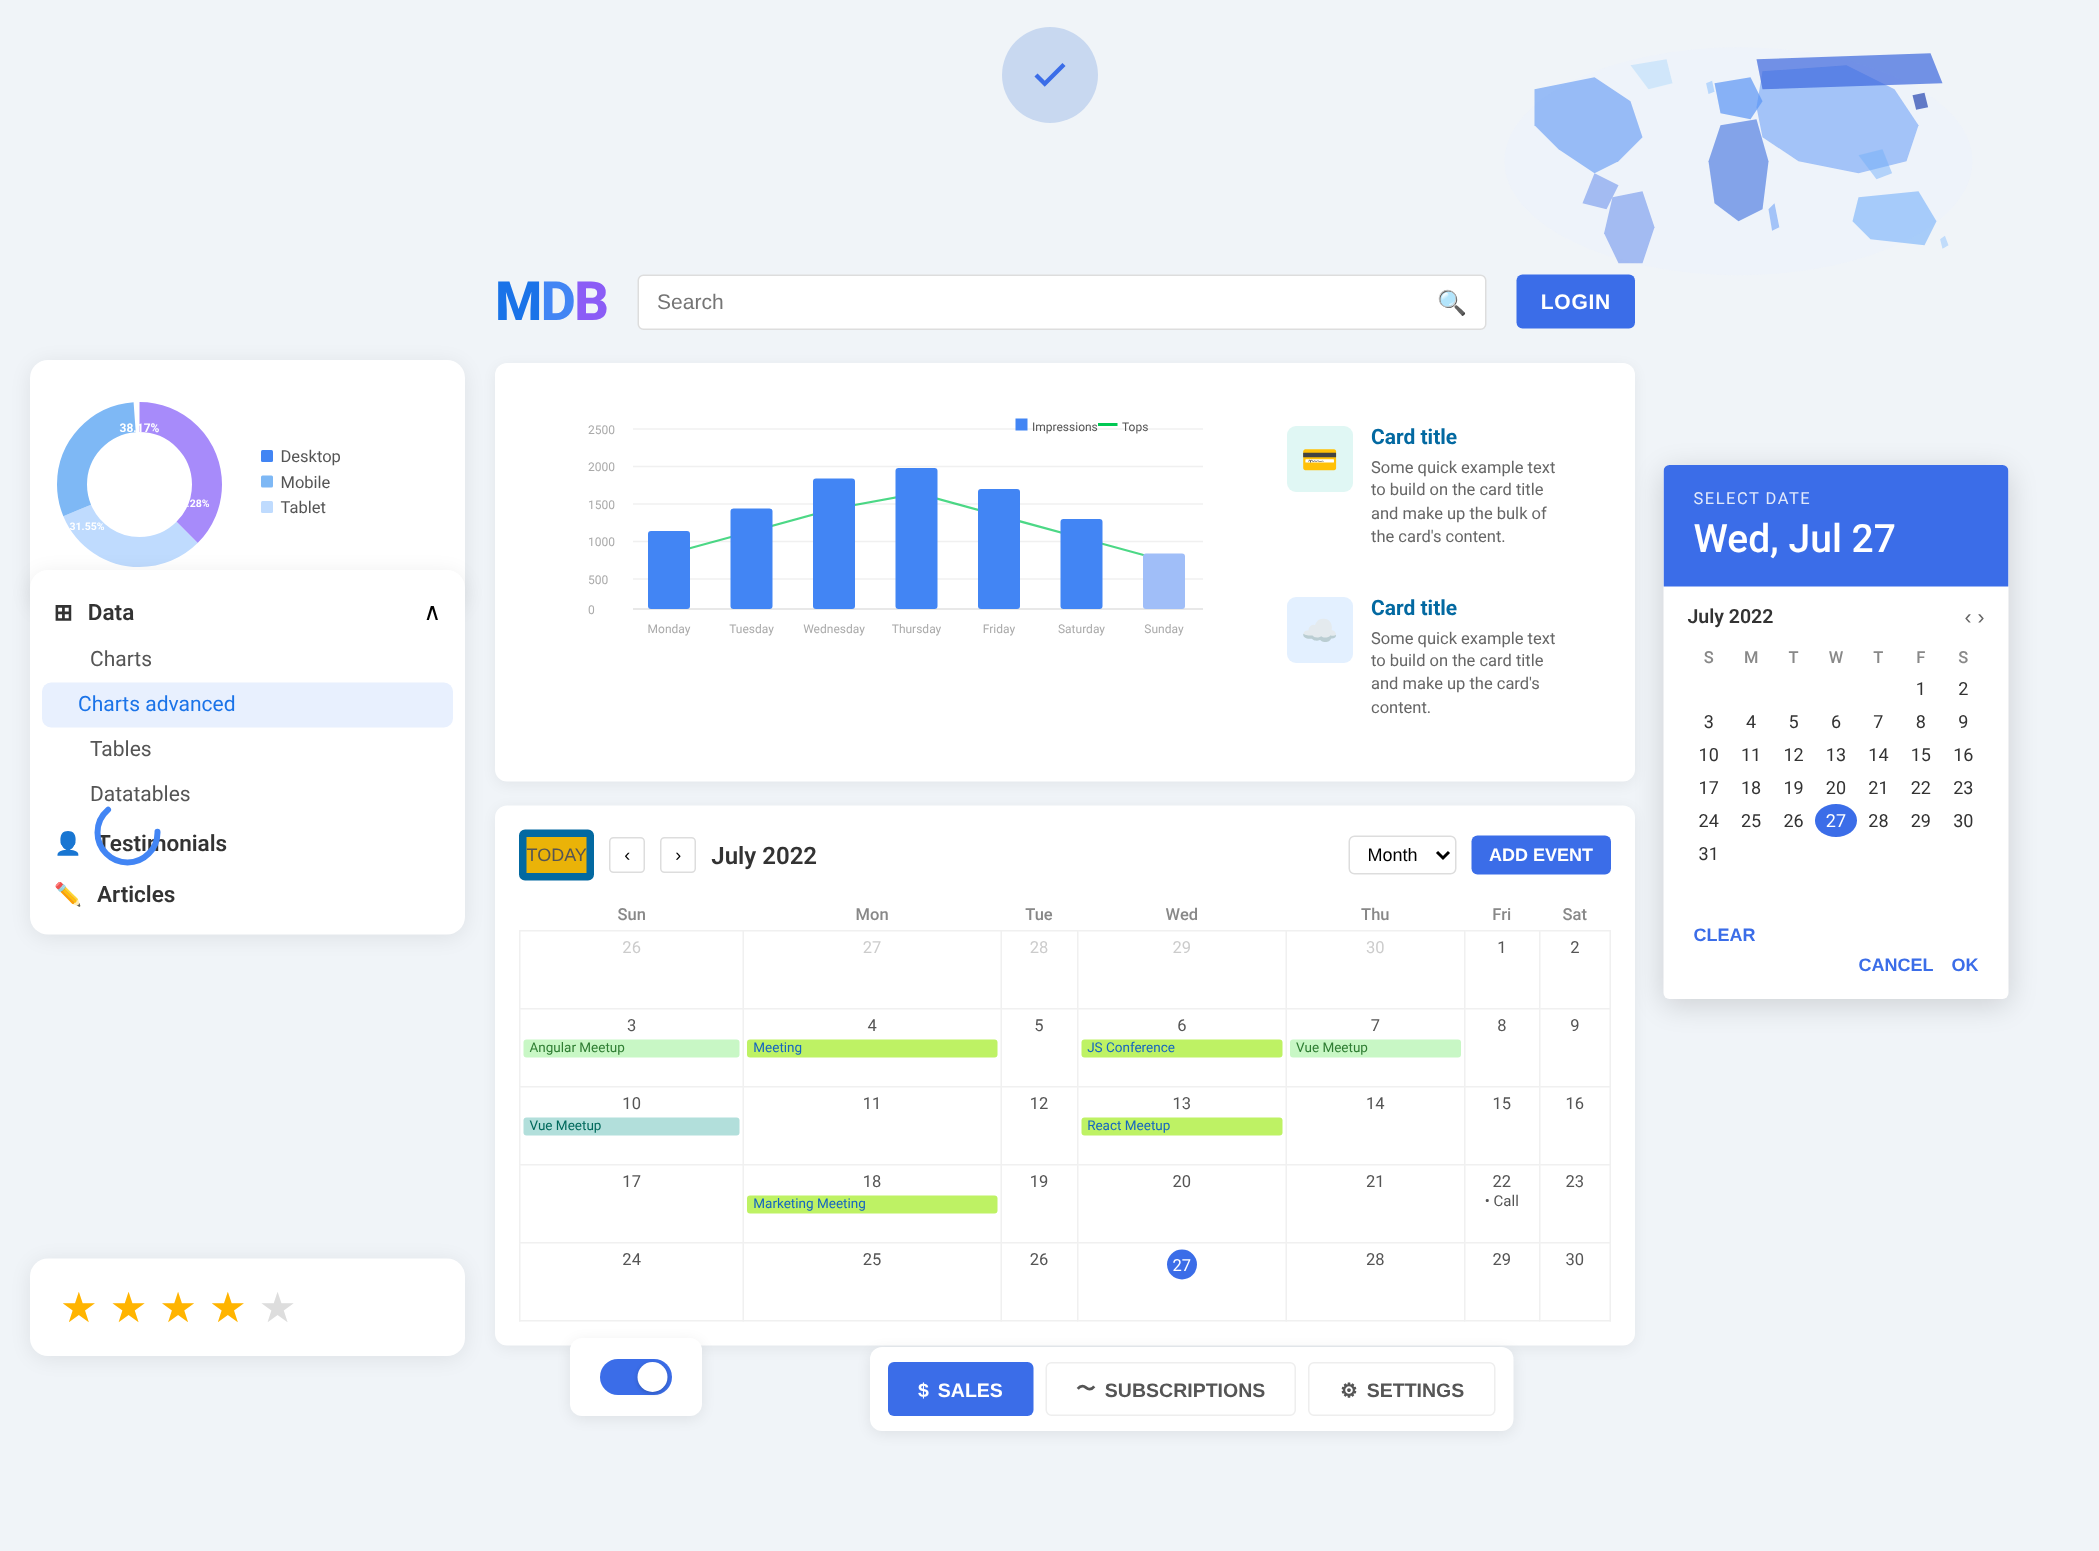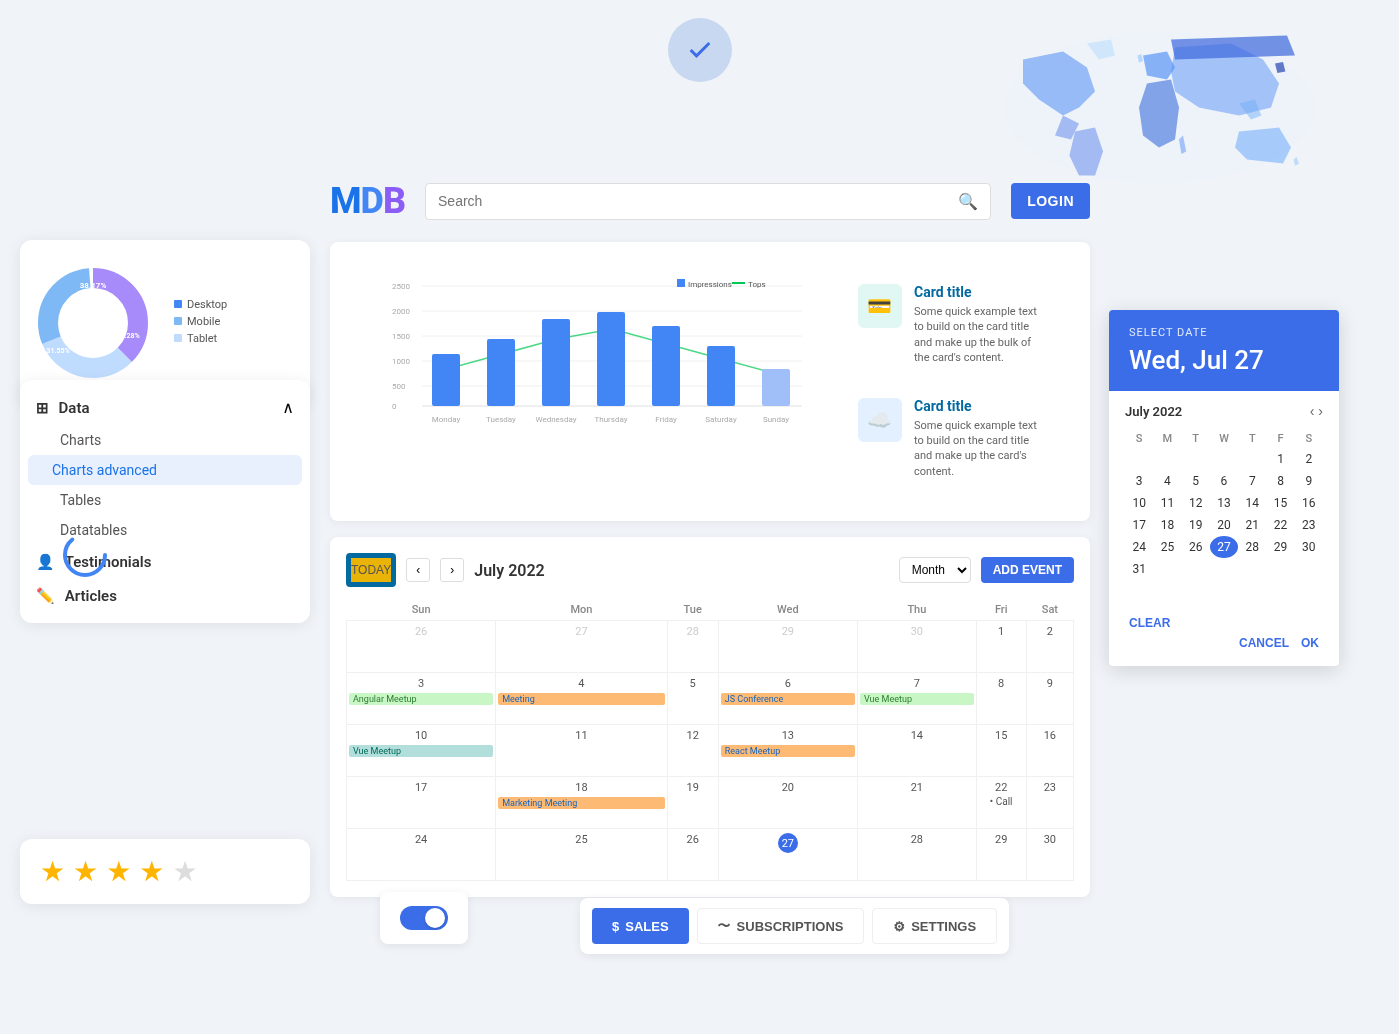--- a/index.html
+++ b/index.html
@@ -334,21 +334,21 @@
     .event-bar {
       font-size: 9px;
       padding: 1px 4px;
       border-radius: 2px;
       text-align: left;
       overflow: hidden;
       white-space: nowrap;
       margin: 1px 1px;
     }
     .event-green { background: #c8f7c5; color: #2e7d32; }
-    .event-blue { background: #fdba74; color: #1565c0; }
+    .event-blue { background: #bef264; color: #1565c0; }
     .event-teal { background: #b2dfdb; color: #00695c; }
     .event-dot { font-size: 10px; color: #555; }
 
     
     .date-picker {
       position: absolute;
       top: 310px;
       right: 60px;
       width: 230px;
       background: white;

